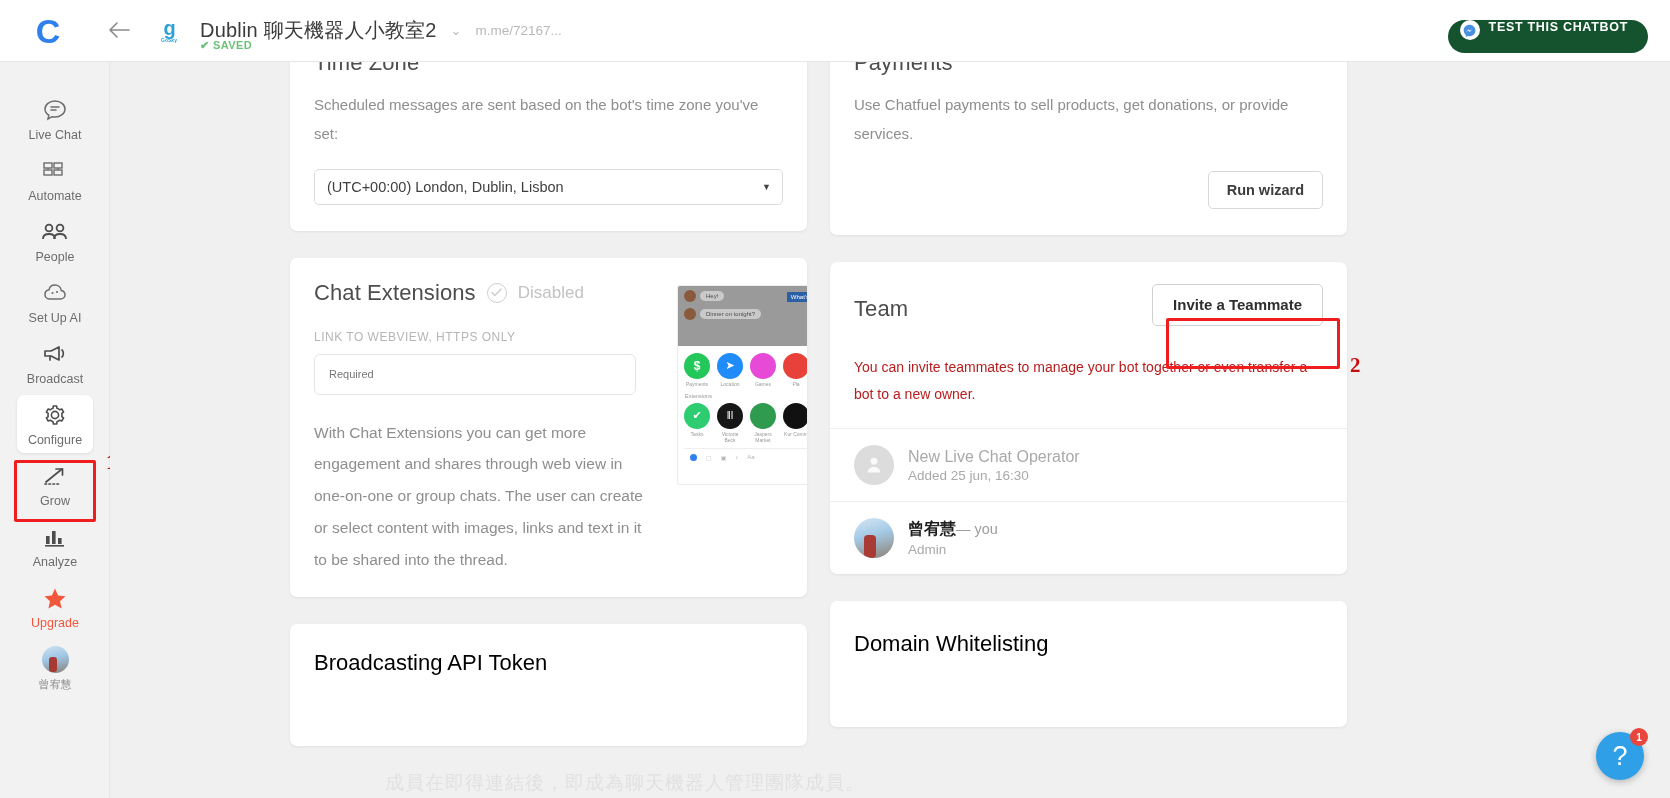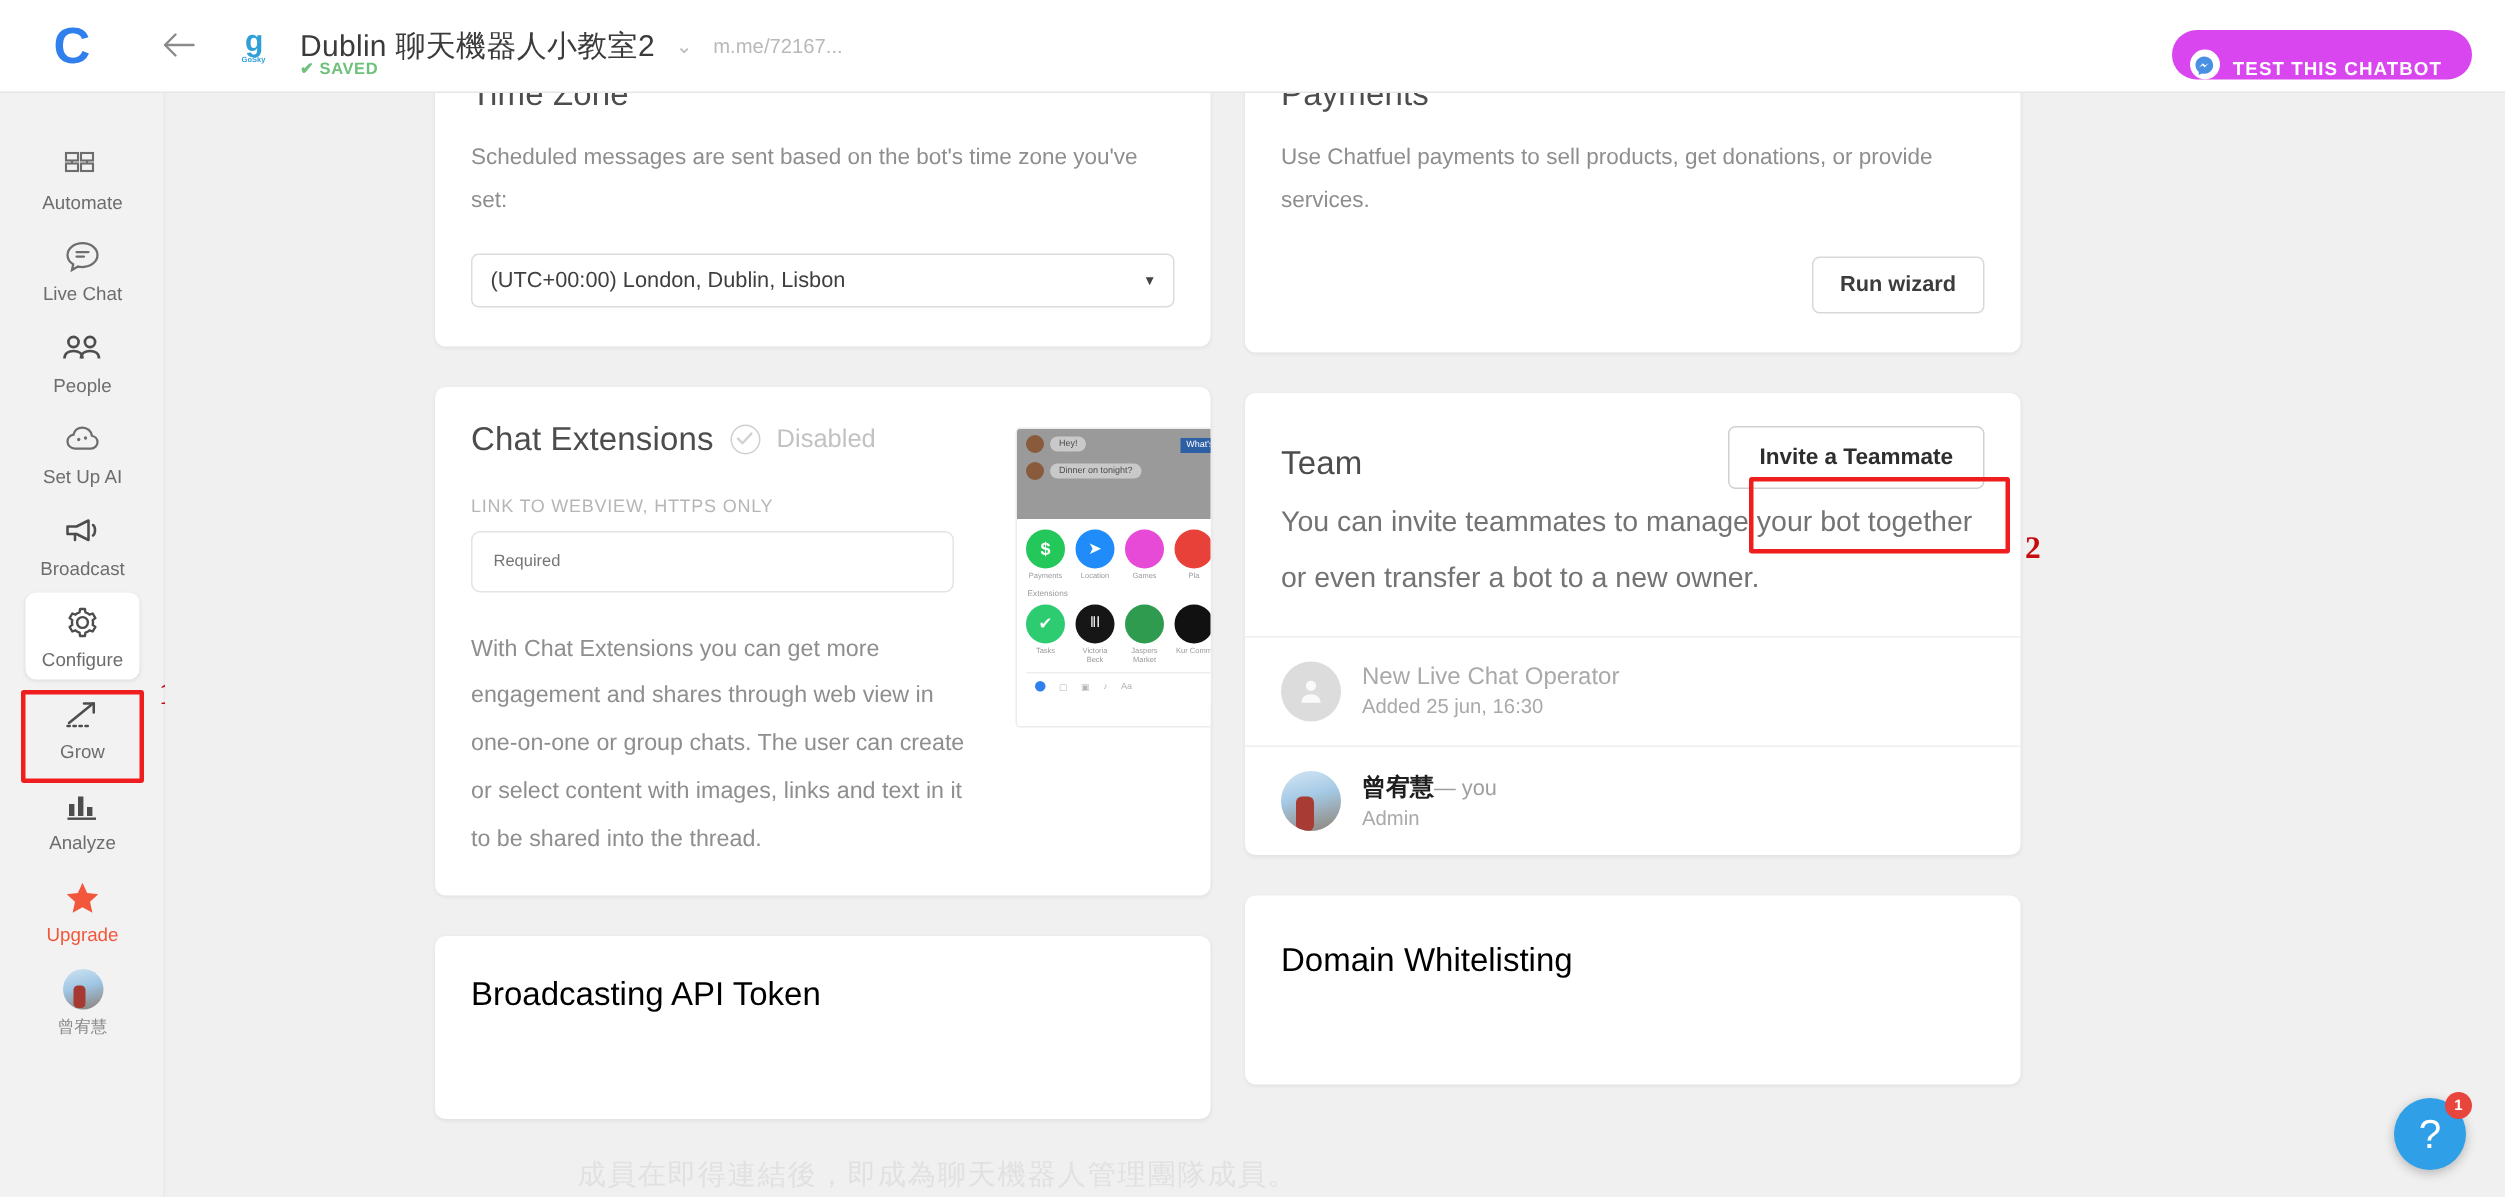--- a/index.html
+++ b/index.html
@@ -43,22 +43,22 @@
   }
   .bot-saved {
     position: absolute; left: 0; top: 22px;
     font-size: 11px; color: #6dc17a; font-weight: bold; letter-spacing: .4px;
     white-space: nowrap;
   }
   .caret-down { margin-left: 14px; color: #b9b9b9; font-size: 13px; cursor: pointer; }
   .mme { margin-left: 14px; color: #b9b9b9; font-size: 13.5px; }
   .test-btn {
     position: absolute; right: 22px; top: 20px;
-    height: 33px; background: #d946ef; border-radius: 17px;
-    display: flex; align-items: flex-end; padding: 0 20px 0 12px;
+    height: 33px; background: #14532d; border-radius: 17px;
+    display: flex; align-items: flex-start; padding: 0 20px 0 12px;
     color: #fff; font-size: 12.5px; font-weight: bold; letter-spacing: .7px;
     cursor: pointer; border: none; white-space: nowrap;
   }
   .msgr-dot {
     width: 20px; height: 20px; border-radius: 50%; background: #fff;
     margin-right: 9px; display: flex; align-items: center; justify-content: center;
     flex: none;
   }
   .msgr-dot svg { display: block; }
 
@@ -185,21 +185,21 @@
   .pm-bar .s { font-size: 6px; color: #b5b5b5; }
 
   
   .team-head { display: flex; align-items: flex-start; justify-content: space-between; }
   .btn-invite {
     border: 1px solid #d0d0d0; border-radius: 5px; background: #fff;
     height: 42px; padding: 0 20px; font-size: 15px; font-weight: bold;
     color: #2e2e2e; cursor: pointer; font-family: "Liberation Sans", sans-serif;
     white-space: nowrap;
   }
-  .team-desc { font-size: 19px; color: #737373; line-height: 1.95; margin-top: 4px; }
+  .team-desc { font-size: 14px; color: #b91c1c; line-height: 1.95; margin-top: 28px; }
   .member {
     display: flex; align-items: center; gap: 14px;
     border-top: 1px solid #eeeeee; padding: 16px 24px;
   }
   .m-av { width: 40px; height: 40px; border-radius: 50%; flex: none; }
   .m-av.ph { background: #dcdcdc; display:flex; align-items:center; justify-content:center; }
   .m-av.pic {
     background: linear-gradient(165deg,#d5e6f4 0%,#a5cae6 42%,#8e8276 100%);
     position: relative; overflow: hidden;
   }
@@ -262,44 +262,44 @@
         <svg width="13" height="13" viewBox="0 0 16 16">
           <path d="M8 .8C3.9.8.8 3.8.8 7.8c0 2.3 1 4.3 2.7 5.6v2.7l2.5-1.4c.7.2 1.4.3 2.1.3 4.1 0 7.2-3 7.2-7S12.1.8 8 .8z" fill="#4a90e2"></path>
           <path d="M3.6 9.9L6.9 6.4l1.7 1.8 2.9-1.8-3.2 3.5L6.6 8.1z" fill="#fff"></path>
         </svg>
       </span>
       <span>TEST THIS CHATBOT</span>
     </button>
   </div>
 
   <div class="sidebar">
+
+    <div class="nav-item">
+      <div class="ico">
+        <svg width="24" height="22" viewBox="0 0 24 22">
+          <path d="M12 2C6.5 2 2 5.6 2 10c0 2.5 1.5 4.8 3.8 6.2L5 20l4-2.3c1 .2 2 .3 3 .3 5.5 0 10-3.6 10-8s-4.5-8-10-8z" fill="none" stroke="#6d6d6d" stroke-width="1.5"></path>
+          <path d="M8 8h8M8 11h5" stroke="#6d6d6d" stroke-width="1.5" stroke-linecap="round"></path>
+        </svg>
+      </div>
+      <div class="lbl">Live Chat</div>
+    </div>
 
     <div class="nav-item">
       <div class="ico">
         <svg width="24" height="18" viewBox="0 0 24 18">
           <g stroke="#6d6d6d" stroke-width="1.4" fill="none">
             <rect x="1" y="1" width="8" height="5"></rect>
               <rect x="11" y="1" width="8" height="5"></rect>
             <rect x="1" y="8" width="8" height="5"></rect>
               <rect x="11" y="8" width="8" height="5"></rect>
             <path d="M5 6v2M15 6v2"></path>
           </g>
         </svg>
       </div>
       <div class="lbl">Automate</div>
-    </div>
-
-    <div class="nav-item">
-      <div class="ico">
-        <svg width="24" height="22" viewBox="0 0 24 22">
-          <path d="M12 2C6.5 2 2 5.6 2 10c0 2.5 1.5 4.8 3.8 6.2L5 20l4-2.3c1 .2 2 .3 3 .3 5.5 0 10-3.6 10-8s-4.5-8-10-8z" fill="none" stroke="#6d6d6d" stroke-width="1.5"></path>
-          <path d="M8 8h8M8 11h5" stroke="#6d6d6d" stroke-width="1.5" stroke-linecap="round"></path>
-        </svg>
-      </div>
-      <div class="lbl">Live Chat</div>
     </div>
 
     <div class="nav-item">
       <div class="ico">
         <svg width="28" height="18" viewBox="0 0 28 18">
           <circle cx="8" cy="5" r="3.4" fill="none" stroke="#4d4d4d" stroke-width="1.8"></circle>
           <circle cx="19" cy="5" r="3.4" fill="none" stroke="#4d4d4d" stroke-width="1.8"></circle>
           <path d="M2 16c0-3.3 2.7-5 6-5s6 1.7 6 5" fill="none" stroke="#4d4d4d" stroke-width="1.8"></path>
           <path d="M13 16c0-3.3 2.7-5 6-5s6 1.7 6 5" fill="none" stroke="#4d4d4d" stroke-width="1.8"></path>
         </svg>

